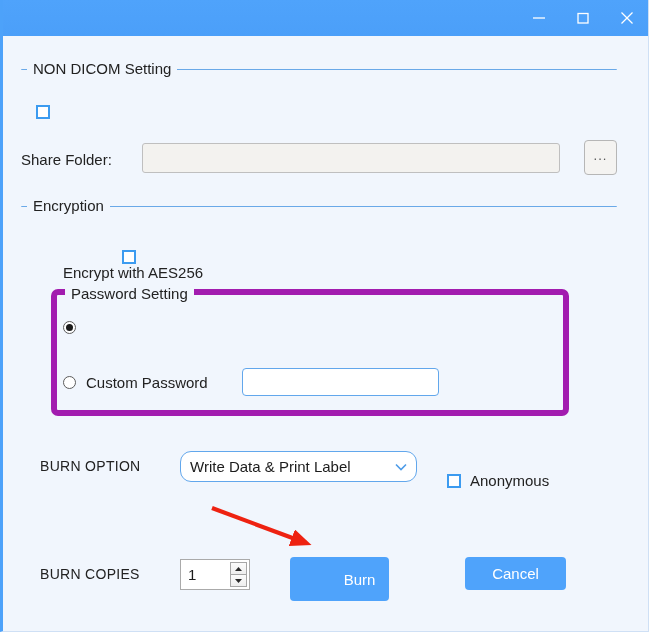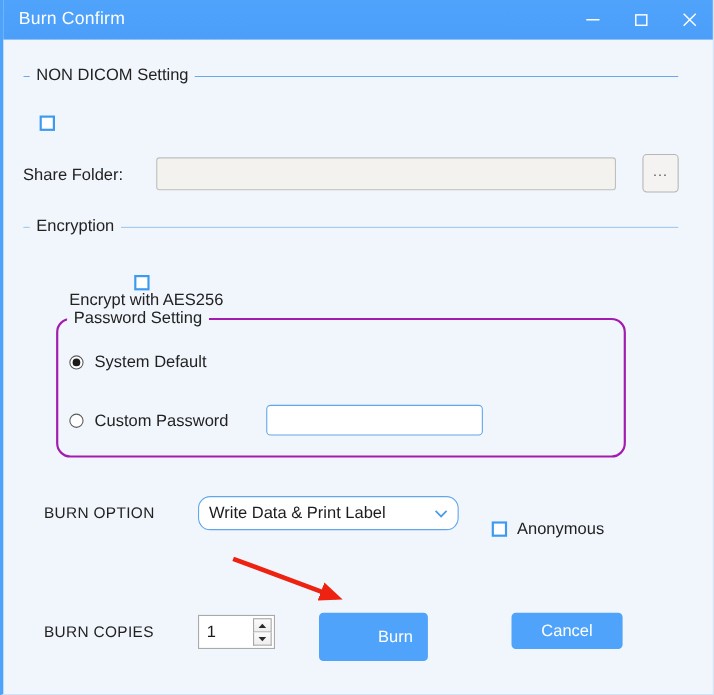--- a/index.html
+++ b/index.html
@@ -64,22 +64,22 @@
   
   .groupbox {
     position: absolute;
     box-sizing: border-box;
   }
   .gb-line-blue {
     border: 1px solid #6aa9e8;
     border-radius: 1px;
   }
   .gb-line-gray {
-    border: 2px solid #a21caf;
-    border-radius: 13px;
+    border: 6px solid #a21caf;
+    border-radius: 7px;
   }
   .gb-title {
     position: absolute;
     top: -10px;
     left: 10px;
     padding: 0 6px;
     background: #f1f6fd;
     font-size: 15px;
     color: #222222;
     white-space: nowrap;
@@ -270,21 +270,20 @@
     height: 632px;
     pointer-events: none;
   }
 </style>
 </head>
 <body>
 
 <div class="window">
 
   <div class="titlebar">
-    <div class="title-text">Burn Confirm</div>
     <div class="win-controls">
       <div class="win-btn">
         <svg width="14" height="14" viewBox="0 0 14 14">
           <line x1="1" y1="7" x2="13" y2="7" stroke="#ffffff" stroke-width="1.3"></line>
         </svg>
       </div>
       <div class="win-btn">
         <svg width="14" height="14" viewBox="0 0 14 14">
           <rect x="2" y="2.5" width="10" height="9.5" fill="none" stroke="#ffffff" stroke-width="1.3"></rect>
         </svg>
@@ -320,21 +319,20 @@
     <span class="checkbox"></span>
     <span class="cb-label">Encrypt with AES256</span>
   </div>
 
   <div class="groupbox gb-line-gray" style="left:48px; top:289px; width:518px; height:127px;">
     <div class="gb-title" style="left:8px;">Password Setting</div>
   </div>
 
   <div class="rb-row" style="left:60px; top:321px;">
     <span class="radio checked"></span>
-    <span class="rb-label">System Default</span>
   </div>
 
   <div class="rb-row" style="left:60px; top:374px;">
     <span class="radio"></span>
     <span class="rb-label">Custom Password</span>
   </div>
 
   <div class="input-blue" style="left:239px; top:368px; width:197px; height:28px;"></div>
 
   <div class="label-caps" style="position:absolute; left:37px; top:458px;text-align:right;">BURN OPTION</div>

